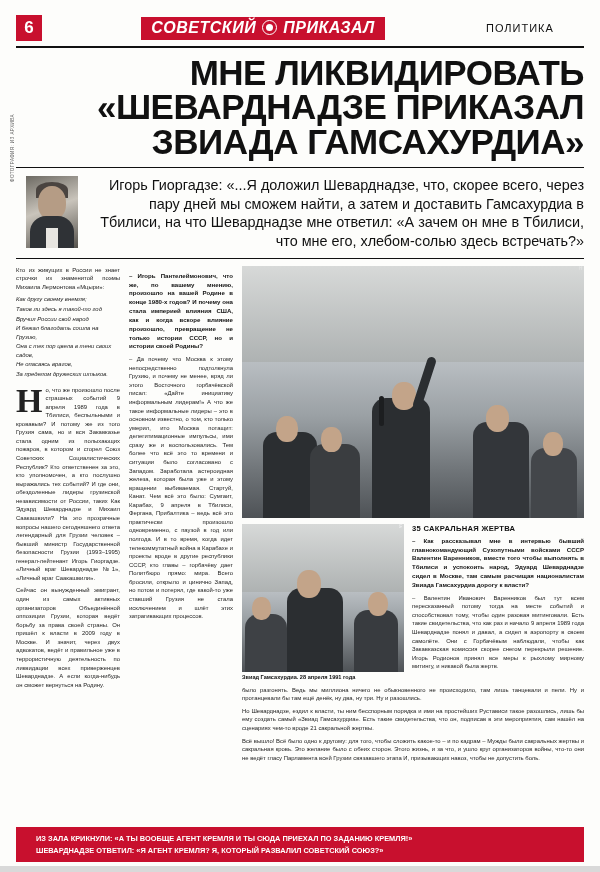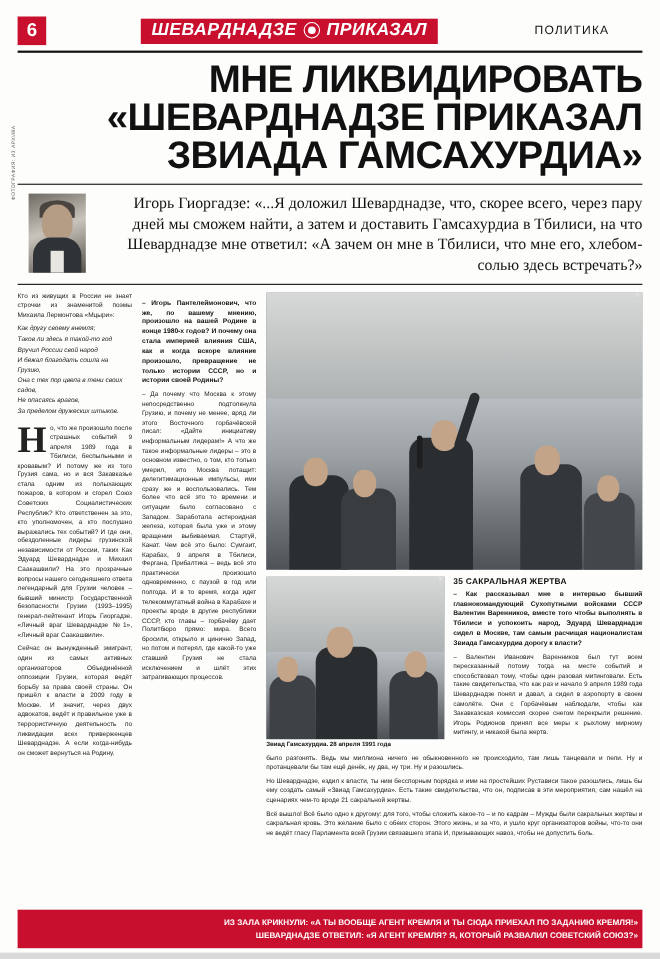--- a/index.html
+++ b/index.html
@@ -125,21 +125,21 @@
     position:absolute;
     left:-6px; top:6px;
     transform:rotate(-90deg);
     transform-origin:left top;
     font-family:"Liberation Sans", sans-serif;
     font-size:4.6px; letter-spacing:.4px;
     color:#666; white-space:nowrap;
   }
   .lead-text {
     flex:1;
-    font-family:Liberation Serif, serif;
+    font-family:Liberation Sans, sans-serif;
     font-size:14.4px;
     line-height:1.30;
     text-align:right;
     color:#111;
   }
   .lead-rule {
     border:0; border-top:1px solid #111;
     margin:7px 0 0 0;
   }
   
@@ -238,38 +238,38 @@
   }
   .three-col .c { flex:1; }
   
   .footer {
     position:absolute;
     left:16px; right:16px; bottom:10px;
     background:#c8102e; color:#fff;
     font-family:"Liberation Sans", sans-serif;
     font-weight:bold; font-size:7.4px;
     line-height:1.55;
-    text-align:right;
-    padding:6px 4px;
+    text-align:left;
+    padding:6px 20px;
   }
   .bottom-band {
     position:absolute; left:0; right:0; bottom:0;
     height:6px; background:#d9d9d9;
   }
 </style>
 </head>
 <body>
 
 <div class="page">
 
   <div class="masthead">
     <div class="pagenum">6</div>
     <div class="logo">
       <div class="logo-box">
-        <span>ШЕВАРДНАДЗЕ</span>
+        <span>СОВЕТСКИЙ</span>
         <span class="logo-seal"></span>
         <span>ПРИКАЗАЛ</span>
       </div>
     </div>
     <div class="rubric">ПОЛИТИКА</div>
   </div>
 
   <div class="headline">
     <div>МНЕ ЛИКВИДИРОВАТЬ</div>
     <div>«ШЕВАРДНАДЗЕ ПРИКАЗАЛ</div>

